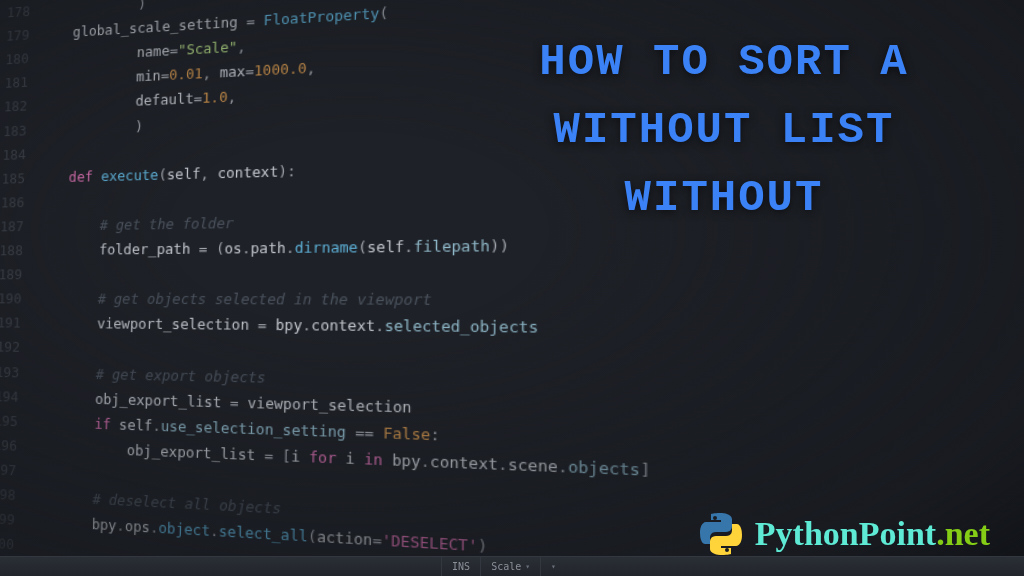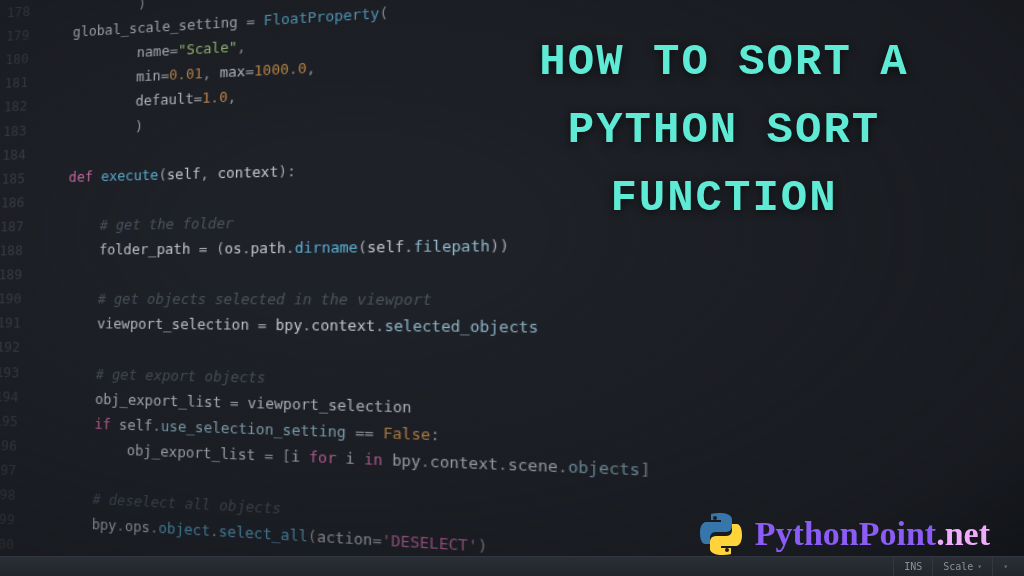--- a/index.html
+++ b/index.html
@@ -49,21 +49,21 @@
   .cm { color: #4a525d; font-style: italic; } 
   .bool { color: #c98f4a; }
   .attr { color: #8fb8c9; }
 
   .title {
     position: absolute;
     top: 28px;
     right: 30px;
     width: 540px;
     text-align: center;
-    color: #5eead4;
+    color: #3b82f6;
     font-family: 'Courier New', Courier, monospace;
     font-weight: 700;
     font-size: 44px;
     line-height: 1.55;
     letter-spacing: 2px;
     text-shadow: 0 2px 8px rgba(0,0,0,0.6);
   }
 
   .brand {
     position: absolute;
@@ -71,59 +71,59 @@
     bottom: 18px;
     display: flex;
     align-items: center;
     gap: 10px;
   }
   .brand-text {
     font-family: 'Comic Sans MS', 'Segoe Script', cursive;
     font-size: 34px;
     font-weight: 700;
   }
-  .brand-text .pp { color: #8b5cf6; }
-  .brand-text .dot { color: #f0abfc; }
+  .brand-text .pp { color: #5eead4; }
+  .brand-text .dot { color: #84cc16; }
   .py-logo { width: 48px; height: 48px; }
 
   .statusbar {
     position: absolute;
     left: 0; right: 0; bottom: 0;
     height: 20px;
     background: linear-gradient(#2a2e35, #22252b);
     border-top: 1px solid #33373f;
     display: flex;
-    justify-content: flex-end;
+    justify-content: center;
     align-items: center;
     gap: 0;
     font-size: 10px;
     color: #8a8f98;
-    padding-right: 6px;
+    padding-right: 17px;
   }
   .statusbar .cell {
     border-left: 1px solid #33373f;
     padding: 0 10px;
     height: 100%;
     display: flex; align-items: center;
     gap: 4px;
   }
   .tri { font-size: 8px; color: #6a707a; }
 </style>
 </head>
 <body>
 
 <div class="canvas">
 
   <div class="code-bg" id="code-bg"><div class="line"><span class="ln">177</span></div><div class="line"><span class="ln">178</span><span class="code">            <span class="op">)</span></span></div><div class="line"><span class="ln">179</span><span class="code">    <span class="id">global_scale_setting</span><span class="op"> = </span><span class="fn">FloatProperty</span><span class="op">(</span></span></div><div class="line"><span class="ln">180</span><span class="code">            <span class="id">name</span><span class="op">=</span><span class="str">"Scale"</span><span class="op">,</span></span></div><div class="line"><span class="ln">181</span><span class="code">            <span class="id">min</span><span class="op">=</span><span class="num">0.01</span><span class="op">, </span><span class="id">max</span><span class="op">=</span><span class="num">1000.0</span><span class="op">,</span></span></div><div class="line"><span class="ln">182</span><span class="code">            <span class="id">default</span><span class="op">=</span><span class="num">1.0</span><span class="op">,</span></span></div><div class="line"><span class="ln">183</span><span class="code">            <span class="op">)</span></span></div><div class="line"><span class="ln">184</span><span class="code"></span></div><div class="line"><span class="ln">185</span><span class="code">    <span class="kw">def</span><span class="op"> </span><span class="fn">execute</span><span class="op">(</span><span class="id">self</span><span class="op">, </span><span class="id">context</span><span class="op">):</span></span></div><div class="line"><span class="ln">186</span><span class="code"></span></div><div class="line"><span class="ln">187</span><span class="code">        <span class="cm"># get the folder</span></span></div><div class="line"><span class="ln">188</span><span class="code">        <span class="id">folder_path</span><span class="op"> = (</span><span class="id">os</span><span class="op">.</span><span class="id">path</span><span class="op">.</span><span class="fn">dirname</span><span class="op">(</span><span class="id">self</span><span class="op">.</span><span class="attr">filepath</span><span class="op">))</span></span></div><div class="line"><span class="ln">189</span><span class="code"></span></div><div class="line"><span class="ln">190</span><span class="code">        <span class="cm"># get objects selected in the viewport</span></span></div><div class="line"><span class="ln">191</span><span class="code">        <span class="id">viewport_selection</span><span class="op"> = </span><span class="id">bpy</span><span class="op">.</span><span class="id">context</span><span class="op">.</span><span class="attr">selected_objects</span></span></div><div class="line"><span class="ln">192</span><span class="code"></span></div><div class="line"><span class="ln">193</span><span class="code">        <span class="cm"># get export objects</span></span></div><div class="line"><span class="ln">194</span><span class="code">        <span class="id">obj_export_list</span><span class="op"> = </span><span class="id">viewport_selection</span></span></div><div class="line"><span class="ln">195</span><span class="code">        <span class="kw">if</span><span class="op"> </span><span class="id">self</span><span class="op">.</span><span class="attr">use_selection_setting</span><span class="op"> == </span><span class="bool">False</span><span class="op">:</span></span></div><div class="line"><span class="ln">196</span><span class="code">            <span class="id">obj_export_list</span><span class="op"> = [</span><span class="id">i</span><span class="op"> </span><span class="kw">for</span><span class="op"> </span><span class="id">i</span><span class="op"> </span><span class="kw">in</span><span class="op"> </span><span class="id">bpy</span><span class="op">.</span><span class="id">context</span><span class="op">.</span><span class="id">scene</span><span class="op">.</span><span class="attr">objects</span><span class="op">]</span></span></div><div class="line"><span class="ln">197</span><span class="code"></span></div><div class="line"><span class="ln">198</span><span class="code">        <span class="cm"># deselect all objects</span></span></div><div class="line"><span class="ln">199</span><span class="code">        <span class="id">bpy</span><span class="op">.</span><span class="id">ops</span><span class="op">.</span><span class="fn">object</span><span class="op">.</span><span class="fn">select_all</span><span class="op">(</span><span class="id">action</span><span class="op">=</span><span class="strq">'DESELECT'</span><span class="op">)</span></span></div><div class="line"><span class="ln">200</span><span class="code"></span></div><div class="line"><span class="ln">201</span><span class="code">        <span class="kw">for</span><span class="op"> </span><span class="id">item</span><span class="op"> </span><span class="kw">in</span><span class="op"> </span><span class="id">obj_export_list</span></span></div></div>
   <div class="vignette"></div>
 
   <div class="title" id="title">
       <div>HOW TO SORT A</div>
-      <div>PYTHON SORT</div>
-      <div>FUNCTION</div>
+      <div>WITHOUT LIST</div>
+      <div>WITHOUT</div>
     </div>
 
   <div class="statusbar">
     <div class="cell">
       <span>INS</span>
     </div>
     <div class="cell">
       <span>Scale</span>
       <span class="tri">▾</span>
     </div>

